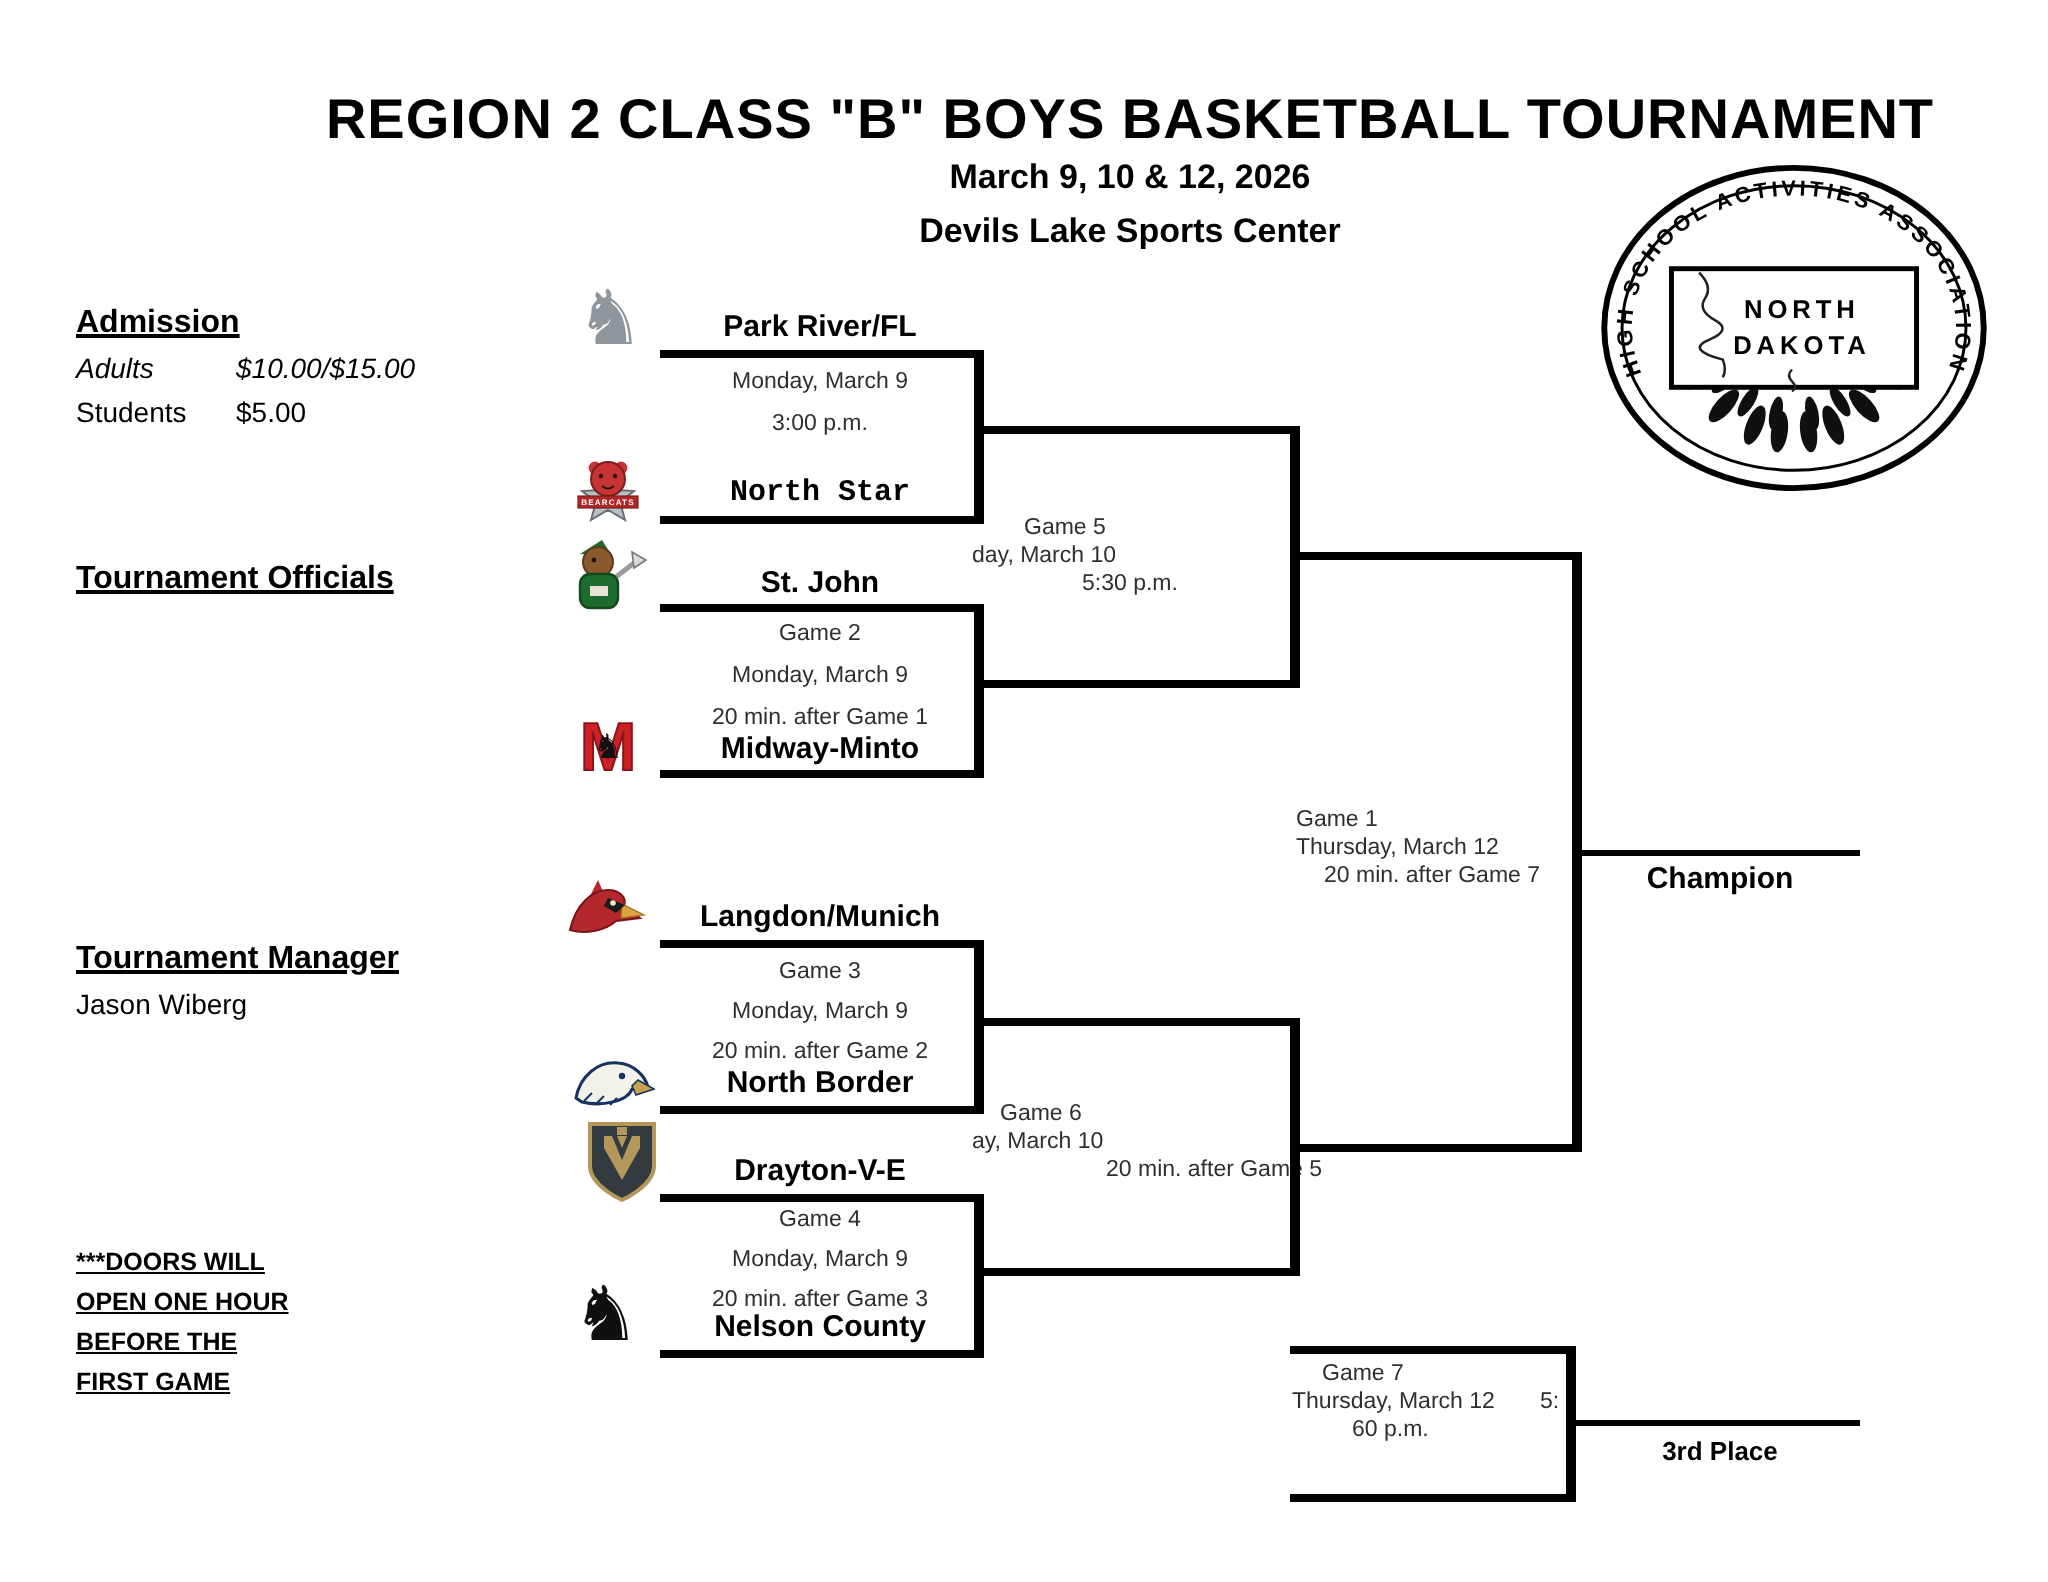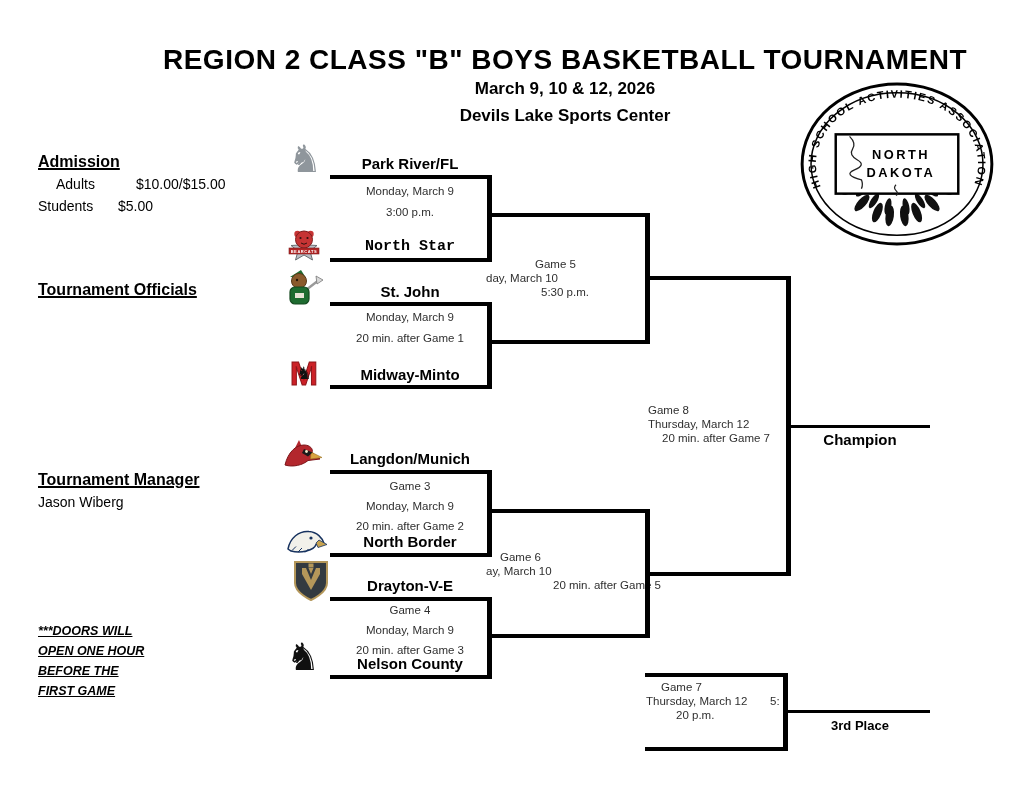--- a/index.html
+++ b/index.html
@@ -17,21 +17,21 @@
         font-size:17px;font-weight:bold;}
   .sub2{position:absolute;left:100px;top:106px;width:930px;text-align:center;
         font-size:17px;font-weight:bold;}
 
   .side-head{font-size:16px;font-weight:bold;text-decoration:underline;
              text-decoration-thickness:1.5px;}
   .side-text{font-size:14px;}
   .adm-row{position:absolute;font-size:14px;}
   .adm-val{position:absolute;left:80px;}
   .officials span{display:block;line-height:21.3px;}
-  .notice div{font-size:12.5px;font-weight:bold;font-style:italic;
+  .notice div{font-size:12.5px;font-weight:bold;
               text-decoration:underline;line-height:20px;}
 
   .team-label{position:absolute;left:330px;width:160px;text-align:center;
               font-size:15px;font-weight:bold;white-space:nowrap;}
   .ginfo{position:absolute;left:330px;width:160px;text-align:center;
          font-size:11.5px;color:#2f2f2f;}
   .ginfo span{display:block;}
   .lh21 span{line-height:21px;}
   .lh20 span{line-height:20px;}
   .gtxt{position:absolute;font-size:11.5px;color:#2f2f2f;white-space:nowrap;line-height:13px;}
@@ -86,21 +86,21 @@
     <path d="M52,57 q7,7 3,13 t5,11 t-3,10 t7,10 q2,5 0,9" fill="none" stroke="#222" stroke-width="1.3"></path>
     <path d="M99,106 q-3,3 0,6 q3,3 0,5" fill="none" stroke="#222" stroke-width="1.2"></path>
     <text x="104" y="80" text-anchor="middle" font-size="13" font-weight="bold" letter-spacing="2.5">NORTH</text>
     <text x="104" y="98" text-anchor="middle" font-size="13" font-weight="bold" letter-spacing="2.5">DAKOTA</text>
     <text font-size="11" font-weight="bold" letter-spacing="1.8">
       <textPath href="#sealArc">HIGH SCHOOL ACTIVITIES ASSOCIATION</textPath>
     </text>
   </svg>
 
   <div class="abs side-head" style="left:38px;top:153px;">Admission</div>
-  <div class="adm-row" style="left:56px;top:176px;">
+  <div class="adm-row" style="left:38px;top:176px;font-style:italic;">
     <span>Adults</span>
     <span class="adm-val">$10.00/$15.00</span>
   </div>
   <div class="adm-row" style="left:38px;top:198px;">
     <span>Students</span>
     <span class="adm-val">$5.00</span>
   </div>
 
   <div class="abs side-head" style="left:38px;top:281px;">Tournament Officials</div>
 
@@ -174,50 +174,51 @@
   <div class="team-label" style="top:450px;">Langdon/Munich</div>
   <div class="team-label" style="top:533px;">North Border</div>
   <div class="team-label" style="top:577px;">Drayton-V-E</div>
   <div class="team-label" style="top:655px;">Nelson County</div>
 
   <div class="ginfo lh21" style="top:181px;">
     <span>Monday, March 9</span>
     <span>3:00 p.m.</span>
   </div>
   <div class="ginfo lh21" style="top:307px;">
+    <span>Game 2</span>
     <span>Monday, March 9</span>
     <span>20 min. after Game 1</span>
   </div>
   <div class="ginfo lh20" style="top:476px;">
     <span>Game 3</span>
     <span>Monday, March 9</span>
     <span>20 min. after Game 2</span>
   </div>
   <div class="ginfo lh20" style="top:600px;">
     <span>Game 4</span>
     <span>Monday, March 9</span>
     <span>20 min. after Game 3</span>
   </div>
 
-  <span class="gtxt" style="left:535px;top:258px;">Game 5</span>
+  <span class="gtxt" style="left:512px;top:258px;">Game 5</span>
   <span class="gtxt" style="left:486px;top:272px;">day, March 10</span>
   <span class="gtxt" style="left:541px;top:286px;">5:30 p.m.</span>
 
   <span class="gtxt" style="left:500px;top:551px;">Game 6</span>
   <span class="gtxt" style="left:486px;top:565px;">ay, March 10</span>
   <span class="gtxt" style="left:507px;top:579px;margin-left:46px;">20 min. after Game 5</span>
 
-  <span class="gtxt" style="left:648px;top:404px;">Game 8</span>
+  <span class="gtxt" style="left:648px;top:404px;">Game 1</span>
   <span class="gtxt" style="left:648px;top:418px;">Thursday, March 12</span>
   <span class="gtxt" style="left:662px;top:432px;">20 min. after Game 7</span>
 
   <span class="gtxt" style="left:661px;top:681px;">Game 7</span>
   <span class="gtxt" style="left:646px;top:695px;">Thursday, March 12</span>
   <span class="gtxt" style="left:770px;top:695px;">5:</span>
-  <span class="gtxt" style="left:676px;top:709px;">20 p.m.</span>
+  <span class="gtxt" style="left:676px;top:709px;">60 p.m.</span>
 
   <div class="place-label" style="left:790px;top:431px;width:140px;font-size:15px;">Champion</div>
   <div class="place-label" style="left:790px;top:718px;width:140px;font-size:13px;">3rd Place</div>
 
   <div class="hline" style="left:330px;top:175px;width:160px;"></div>
   <div class="hline" style="left:330px;top:258px;width:160px;"></div>
   <div class="hline" style="left:330px;top:302px;width:160px;"></div>
   <div class="hline" style="left:330px;top:385px;width:160px;"></div>
   <div class="hline" style="left:330px;top:470px;width:160px;"></div>
   <div class="hline" style="left:330px;top:553px;width:160px;"></div>

